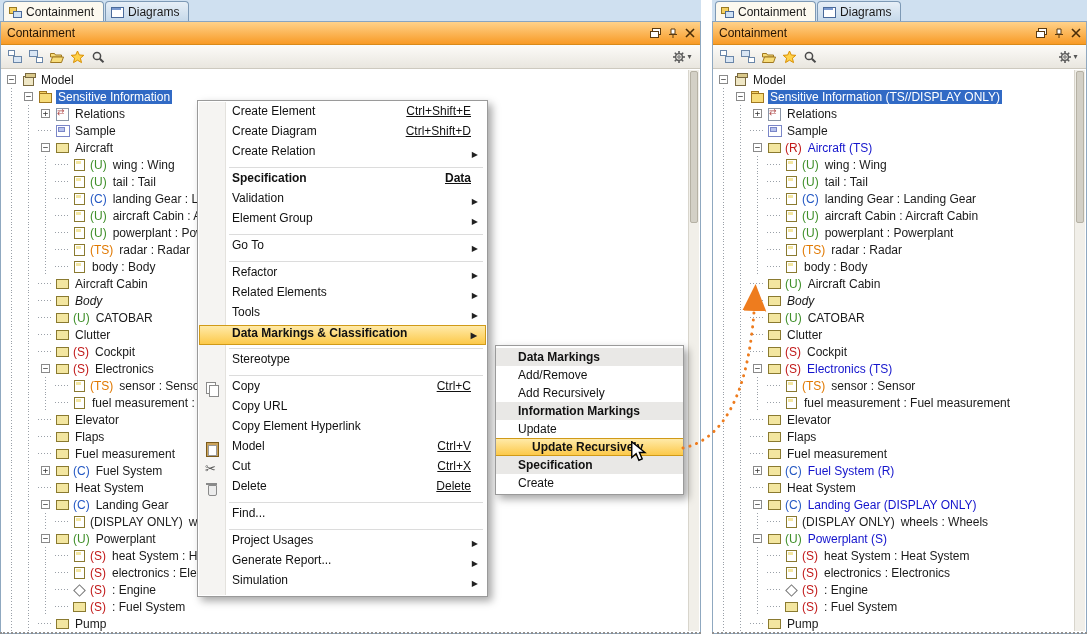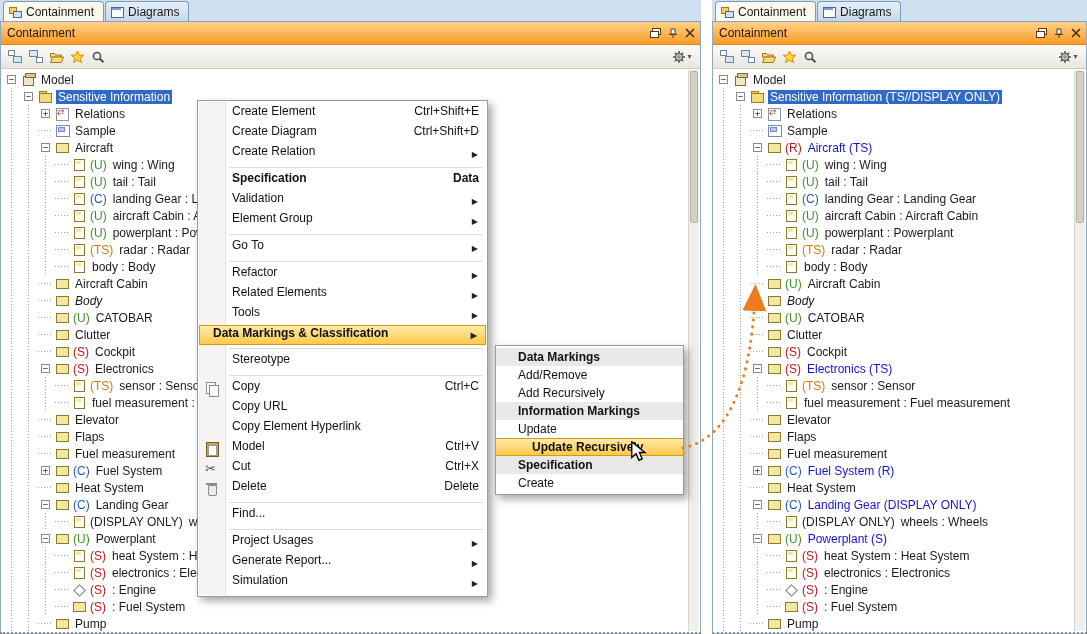--- a/index.html
+++ b/index.html
@@ -76,22 +76,22 @@
   .vthumb{position:absolute;left:1px;right:1px;top:1px;height:150px;background:#d3d0c6;border:1px solid #b5b1a4;border-radius:2px;}
 
   
   .menu{position:absolute;background:#fff;border:1px solid #9a9a9a;box-shadow:4px 4px 8px rgba(0,0,0,.35);
         padding:3px 1px;box-sizing:border-box;font-size:12px;color:#111;}
   #context-menu{left:197px;top:100px;width:291px;z-index:5;}
   #context-menu::before{content:"";position:absolute;left:1px;top:1px;bottom:1px;width:26px;
         background:#f5f4f2;border-right:1px solid #e4e2de;}
   .mi{position:relative;height:20px;display:flex;align-items:flex-start;padding:0 6px 0 33px;box-sizing:border-box;cursor:default;}
   .mi.mb{font-weight:bold;}
-  .mi.hl{background:linear-gradient(#ffeaa8,#fcc94a);border:1px solid #d09a18;padding-left:13px;}
-  .msc{margin-left:auto;padding-left:25px;margin-right:1px;}
+  .mi.hl{background:linear-gradient(#ffeaa8,#fcc94a);border:1px solid #d09a18;padding-left:32px;}
+  .msc{margin-left:auto;padding-left:25px;margin-right:9px;text-decoration:underline;}
   .marrow{position:absolute;right:8px;top:50%;transform:translateY(-50%);font-size:8px;color:#222;}
   .msep{height:1px;background:#dcdcdc;margin:3px 3px 3px 30px;position:relative;}
   .gicon{position:absolute;left:5px;top:2px;width:16px;height:16px;}
   .copy-icon::before{content:"";position:absolute;left:2px;top:1px;width:8px;height:10px;background:#fff;border:1px solid #8a8a8a;}
   .copy-icon::after{content:"";position:absolute;left:5px;top:4px;width:8px;height:10px;background:#fff;border:1px solid #8a8a8a;}
   .paste-icon::before{content:"";position:absolute;left:2px;top:1px;width:11px;height:13px;background:#caa25a;border:1px solid #7a5a1a;}
   .paste-icon::after{content:"";position:absolute;left:4px;top:4px;width:7px;height:9px;background:#fff;border:1px solid #999;}
   .cut-icon::before{content:"✂";position:absolute;left:1px;top:0;font-size:13px;color:#555;}
   .delete-icon::before{content:"";position:absolute;left:4px;top:4px;width:7px;height:9px;background:#ececec;border:1px solid #8a8a8a;border-radius:0 0 2px 2px;}
   .delete-icon::after{content:"";position:absolute;left:2px;top:2px;width:11px;height:2px;background:#8a8a8a;}

